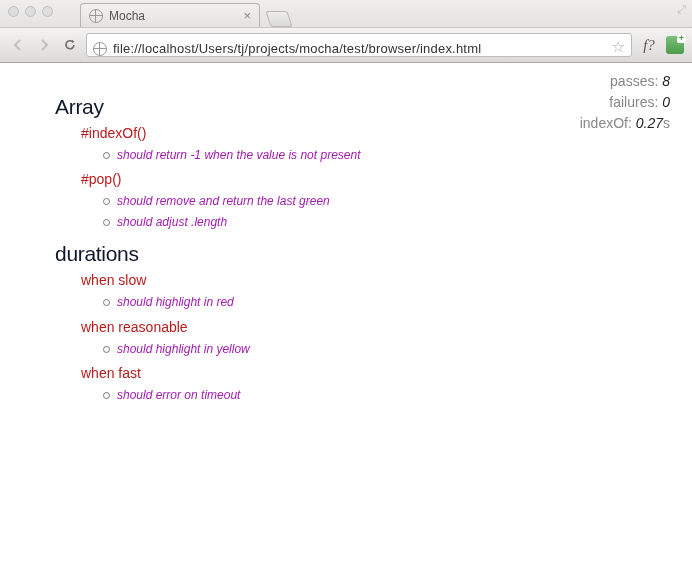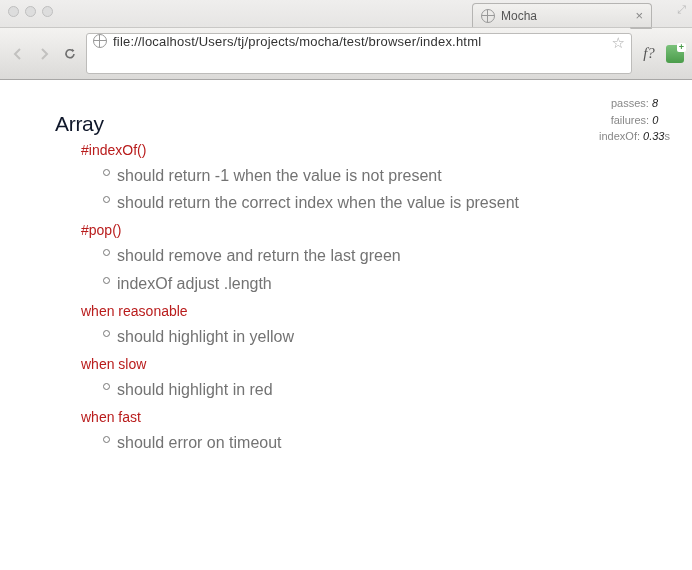--- a/index.html
+++ b/index.html
@@ -26,24 +26,23 @@
     .traffic-light {
       width: 11px;
       height: 11px;
       border-radius: 50%;
       background: #ddd;
       border: 1px solid #bfbfbf;
     }
     .tab-bar {
       display: flex;
       align-items: flex-end;
-      padding: 0 40px 0 80px;
+      padding: 0 57px 0 80px;
       height: 24px;
       margin-top: -20px;
-      flex-direction: column;
     }
     .tab {
       display: flex;
       align-items: center;
       gap: 6px;
       padding: 4px 8px;
       background: linear-gradient(#f2f1ef, #e3e2e0);
       border: 1px solid #b5b4b2;
       border-bottom: none;
       border-radius: 4px 4px 0 0;
@@ -99,25 +98,25 @@
       display: flex;
       align-items: center;
       justify-content: center;
       color: #888;
       font-size: 15px;
     }
     .nav-btn.disabled { color: #c2c1bf; }
     .omnibox {
       flex: 1;
       display: flex;
-      align-items: flex-start;
+      align-items: flex-end;
       background: #fff;
       border: 1px solid #bdbcba;
       border-radius: 3px;
-      height: 41px;
+      height: 24px;
       padding: 0 6px;
       gap: 6px;
     }
     .omnibox .globe {
       width: 14px;
       height: 14px;
       border: 1px solid #999;
       border-radius: 50%;
       position: relative;
       flex-shrink: 0;
@@ -177,24 +176,24 @@
       color: #bbb;
       font-size: 11px;
     }
     
     #mocha {
       padding: 22px 55px;
       position: relative;
     }
     #mocha-stats {
       position: absolute;
-      top: 15px;
+      top: 8px;
       right: 22px;
-      text-align: center;
-      font-size: 11px;
+      text-align: right;
+      font-size: 14px;
       color: #888;
       line-height: 1.5;
     }
     #mocha-stats .val { color: #222; font-style: italic; }
     #mocha-stats .unit { color: #888; font-style: normal; }
     .suite { margin: 0 0 4px 0; }
     .suite > h1, .suite > h2 {
       font-weight: 200;
       color: #0f172a;
       font-family: "Helvetica Neue", Helvetica, Arial, sans-serif;
@@ -210,24 +209,25 @@
       font-weight: 300;
       color: #b91c1c;
     }
     ul.tests {
       list-style: none;
       margin: 0 0 6px 48px;
     }
     ul.tests li {
       position: relative;
       padding-left: 14px;
-      font-size: 16px;
+      font-size: 12px;
       font-weight: 300;
-      color: #737373;
+      color: #a21caf;
       line-height: 1.7;
+      font-style: italic;
     }
     ul.tests li::before {
       content: "";
       position: absolute;
       left: 0;
       top: 7px;
       width: 5px;
       height: 5px;
       border: 1px solid #777;
       border-radius: 50%;
@@ -285,52 +285,52 @@
     <div>
       <span>passes:</span>
       <span class="val">8</span>
     </div>
     <div>
       <span>failures:</span>
       <span class="val">0</span>
     </div>
     <div>
       <span>indexOf:</span>
-      <span class="val">0.33</span><span class="unit">s</span>
+      <span class="val">0.27</span><span class="unit">s</span>
     </div>
   </div>
   <div id="mocha-report">
       <div class="suite level-1">
         <h1 class="suite-title">Array</h1>
         <div class="suite level-2">
           <h2 class="suite-title">#indexOf()</h2>
           <ul class="tests">
             <li>should return -1 when the value is not present</li>
-            <li>should return the correct index when the value is present</li>
           </ul>
         </div>
         <div class="suite level-2">
           <h2 class="suite-title">#pop()</h2>
           <ul class="tests">
             <li>should remove and return the last green</li>
-            <li>indexOf adjust .length</li>
+            <li>should adjust .length</li>
           </ul>
         </div>
       </div>
       <div class="suite level-1">
+        <h1 class="suite-title">durations</h1>
+        <div class="suite level-2">
+          <h2 class="suite-title">when slow</h2>
+          <ul class="tests">
+            <li>should highlight in red</li>
+          </ul>
+        </div>
         <div class="suite level-2">
           <h2 class="suite-title">when reasonable</h2>
           <ul class="tests">
             <li>should highlight in yellow</li>
-          </ul>
-        </div>
-        <div class="suite level-2">
-          <h2 class="suite-title">when slow</h2>
-          <ul class="tests">
-            <li>should highlight in red</li>
           </ul>
         </div>
         <div class="suite level-2">
           <h2 class="suite-title">when fast</h2>
         </div>
       </div>
       <div class="suite level-1">
         <ul class="tests">
           <li>should error on timeout</li>
         </ul>

